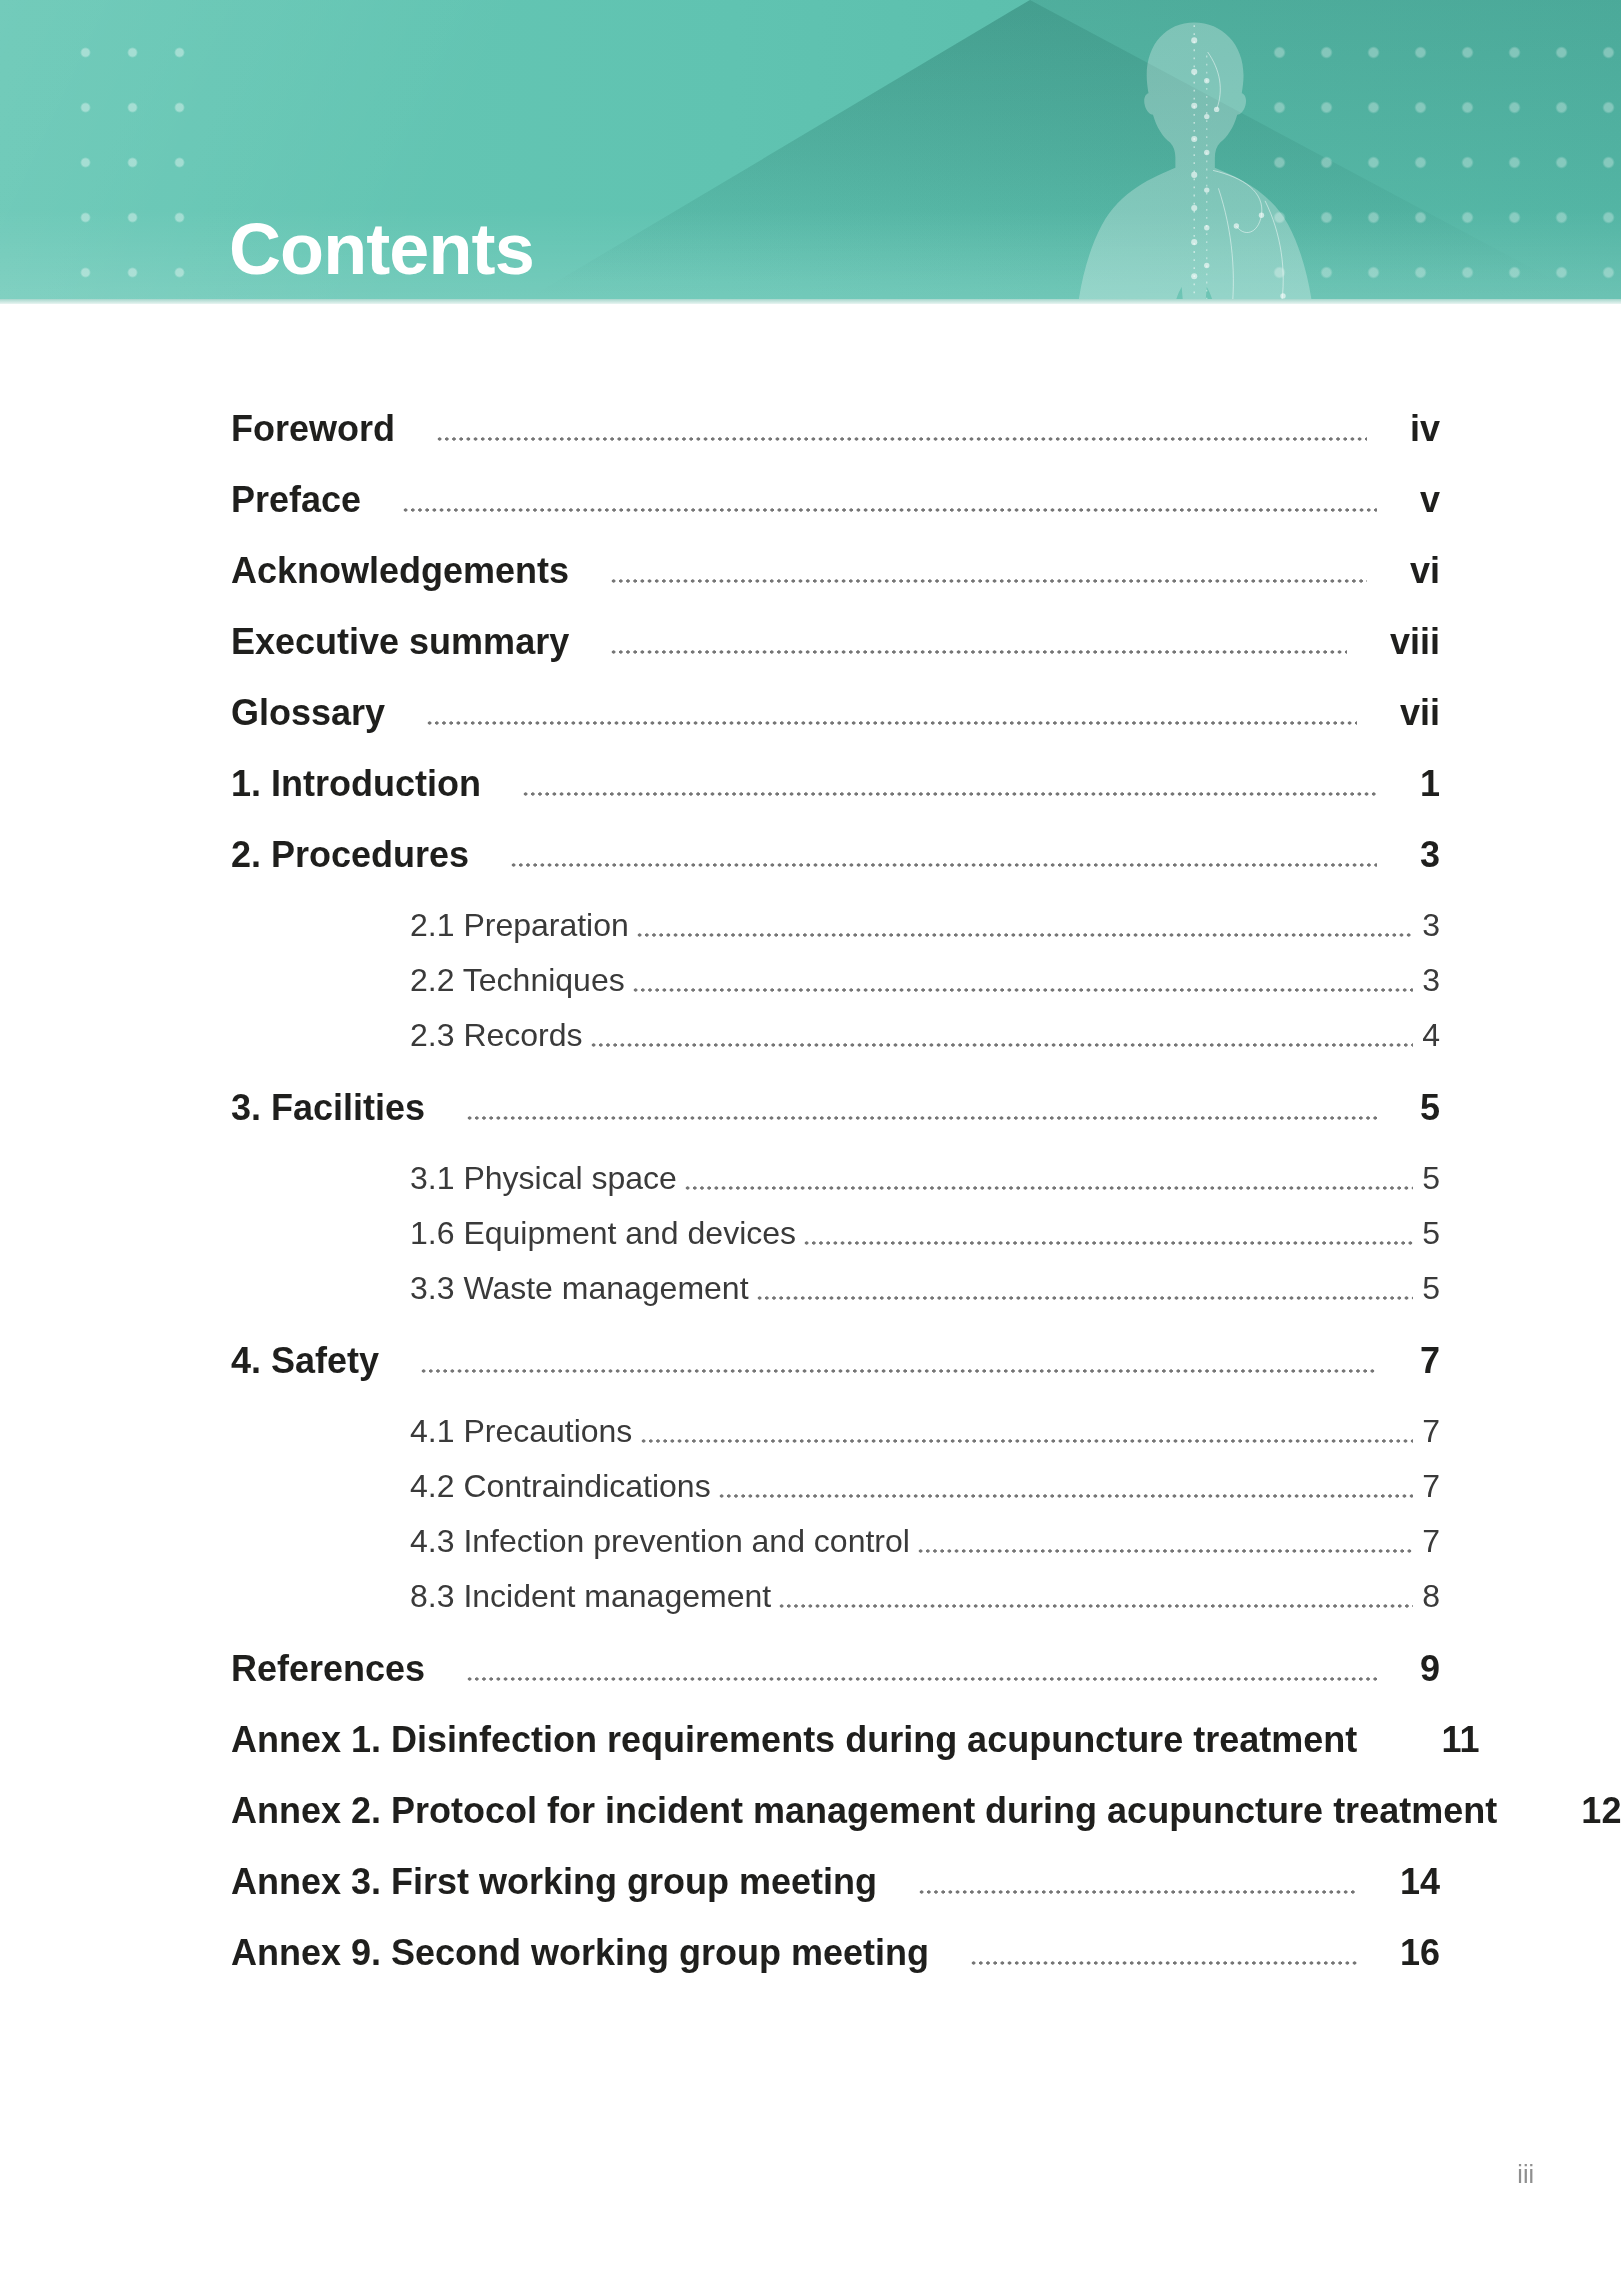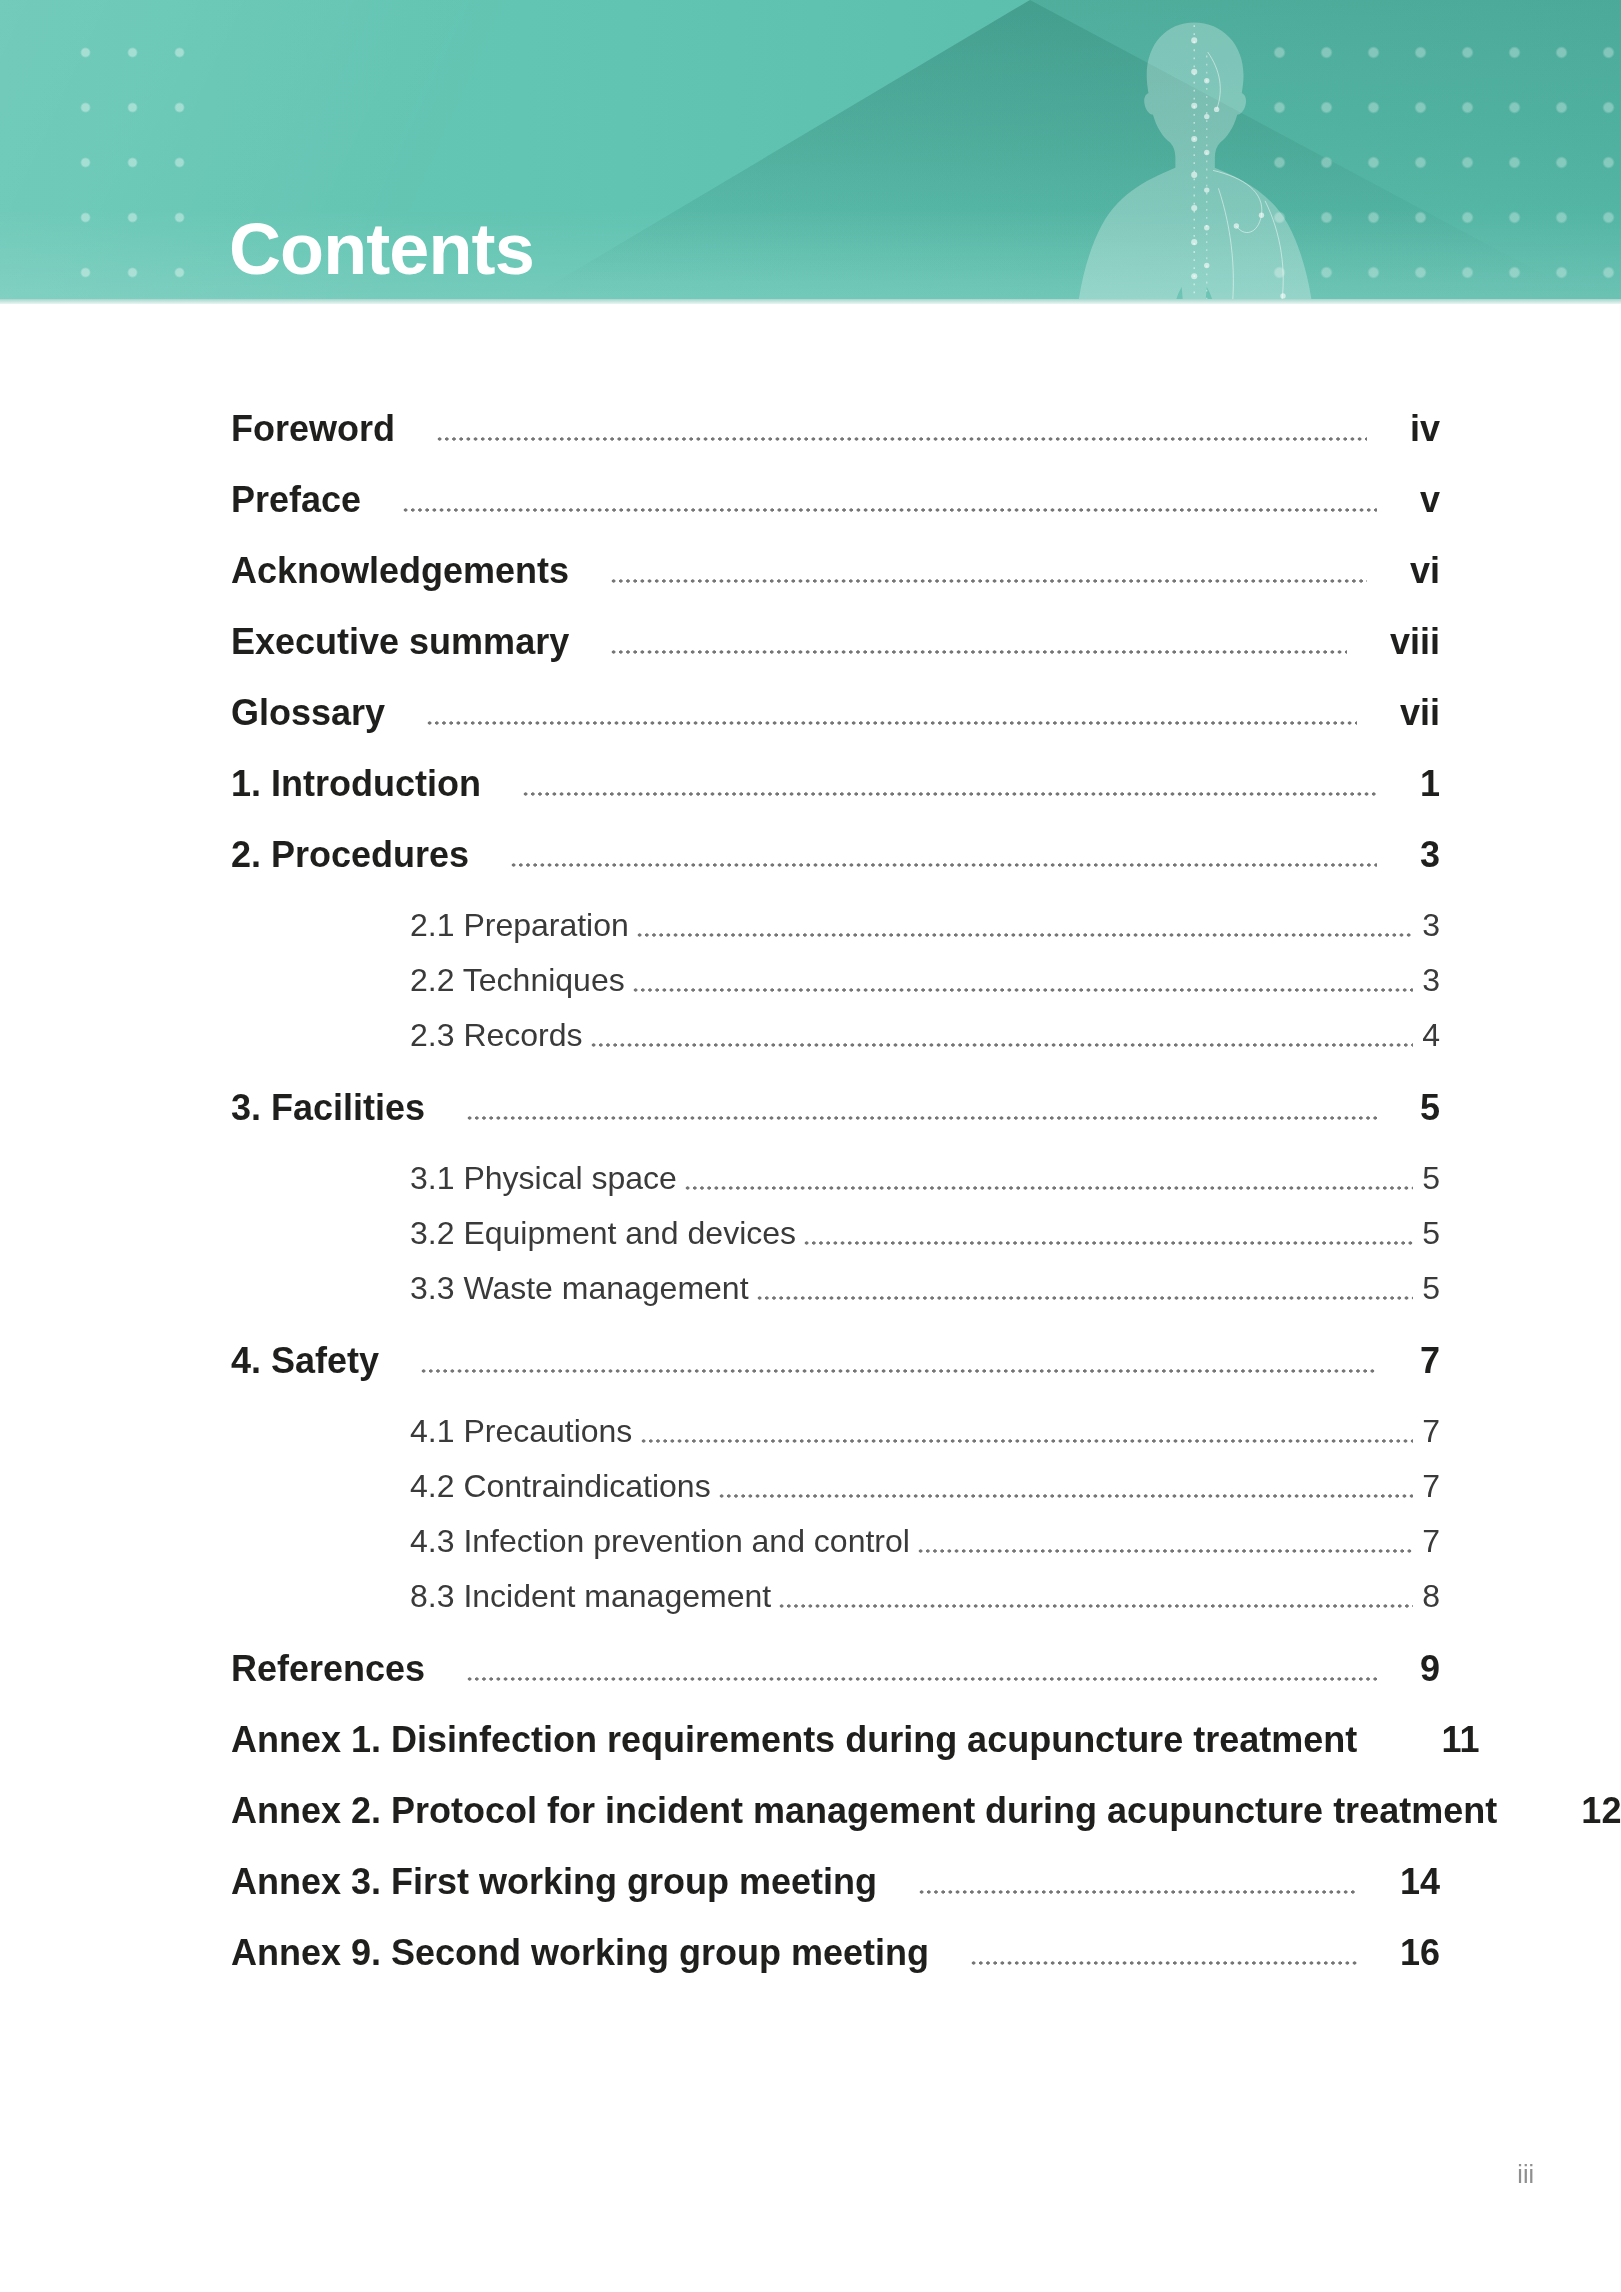--- a/index.html
+++ b/index.html
@@ -238,21 +238,21 @@
     <span class="toc-label">3. Facilities</span>
     <span class="toc-leader"></span>
     <span class="toc-page">5</span>
   </div>
     <div class="toc-row l2">
     <span class="toc-label">3.1 Physical space</span>
     <span class="toc-leader"></span>
     <span class="toc-page">5</span>
   </div>
     <div class="toc-row l2">
-    <span class="toc-label">3.2 Equipment and devices</span>
+    <span class="toc-label">1.6 Equipment and devices</span>
     <span class="toc-leader"></span>
     <span class="toc-page">5</span>
   </div>
     <div class="toc-row l2">
     <span class="toc-label">3.3 Waste management</span>
     <span class="toc-leader"></span>
     <span class="toc-page">5</span>
   </div>
     <div class="toc-row l1">
     <span class="toc-label">4. Safety</span>

